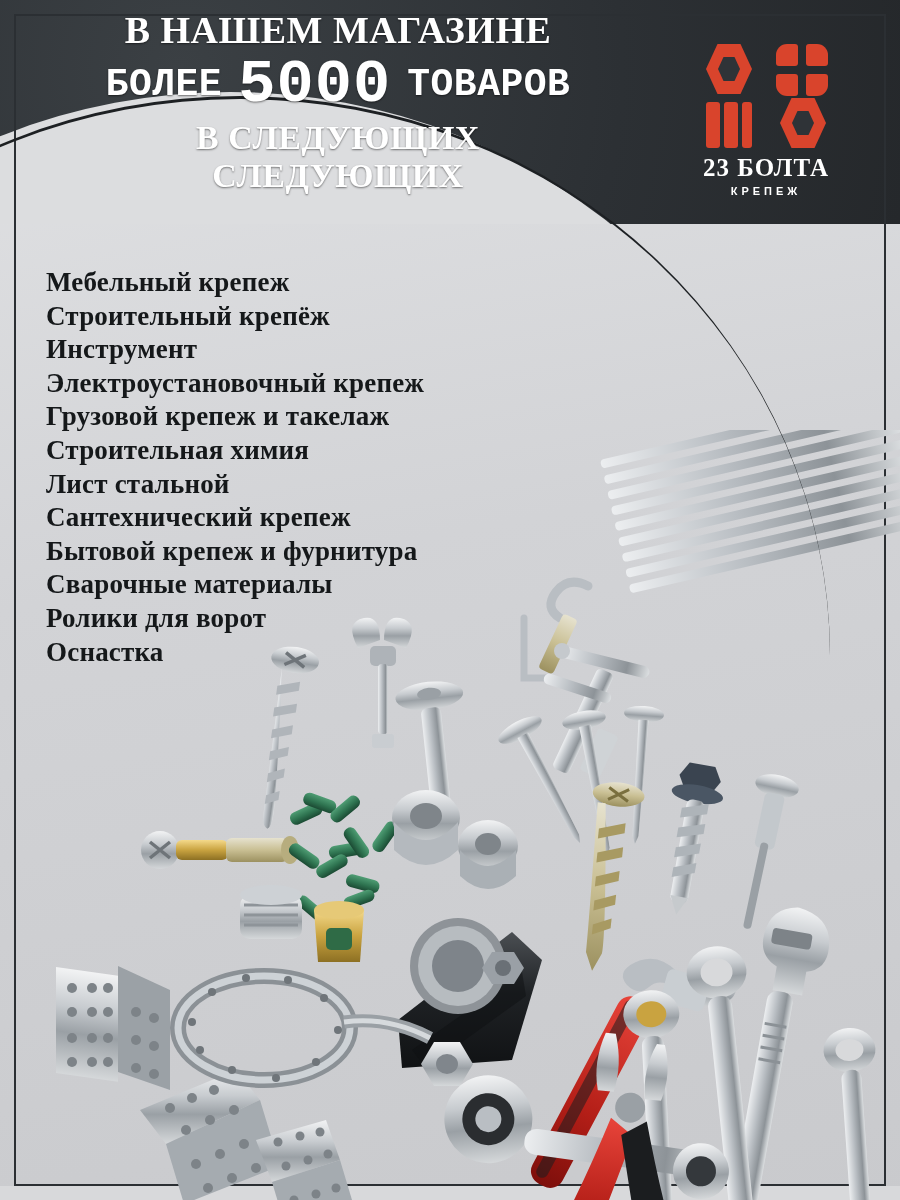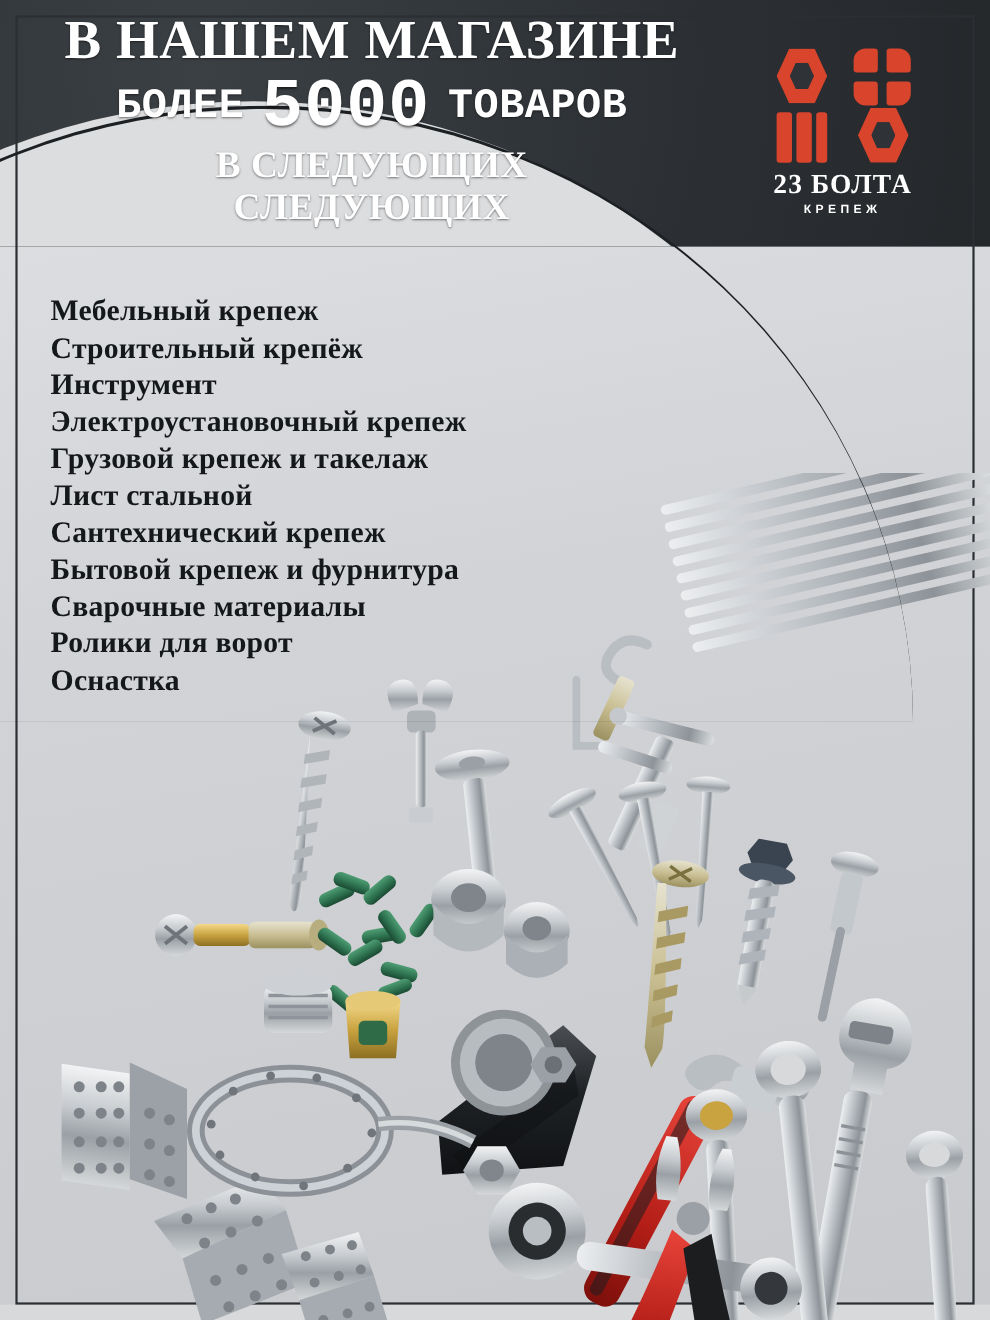--- a/index.html
+++ b/index.html
@@ -77,21 +77,21 @@
     text-align: center;
     color: #ffffff;
     font-family: "Liberation Serif", serif;
     font-weight: bold;
     letter-spacing: 0.5px;
     line-height: 1.06;
     text-shadow: 0 1px 2px rgba(0,0,0,0.5);
     z-index: 3;
   }
   .hl-line1 {
-    font-size: 50px;
+    font-size: 38px;
     display: block;
   }
   .hl-line2 {
     display: block;
     white-space: nowrap;
     margin-top: 2px;
     font-family: Liberation Mono, monospace;
   }
   .hl-line2 .word {
     font-size: 38px;
@@ -284,20 +284,21 @@
     <div class="logo-name">23 БОЛТА</div>
     <div class="logo-sub">КРЕПЕЖ</div>
   </div>
 
   <div class="cat-list">
     <div class="cat-item">Мебельный крепеж</div>
     <div class="cat-item">Строительный крепёж</div>
     <div class="cat-item">Инструмент</div>
     <div class="cat-item">Электроустановочный крепеж</div>
     <div class="cat-item">Грузовой крепеж и такелаж</div>
+    <div class="cat-item">Строительная химия</div>
     <div class="cat-item">Лист стальной</div>
     <div class="cat-item">Сантехнический крепеж</div>
     <div class="cat-item">Бытовой крепеж и фурнитура</div>
     <div class="cat-item">Сварочные материалы</div>
     <div class="cat-item">Ролики для ворот</div>
     <div class="cat-item">Оснастка</div>
   </div>
 
   <div class="collage">
     <svg width="900" height="770" viewBox="0 0 900 770" xmlns="http://www.w3.org/2000/svg">

